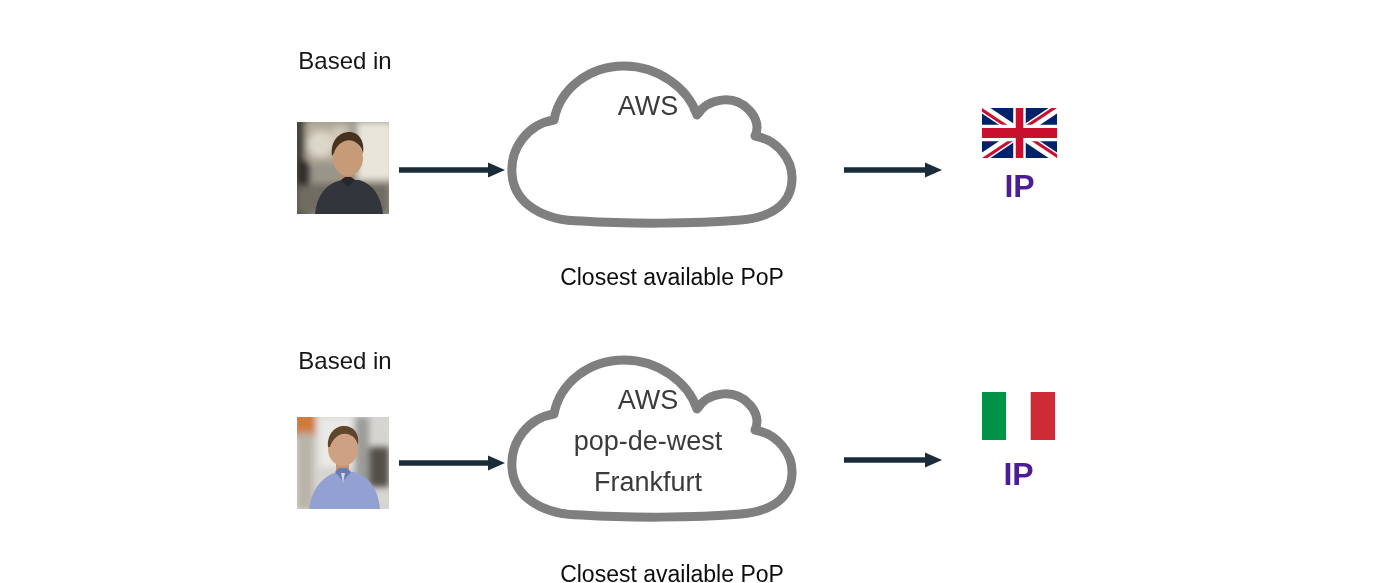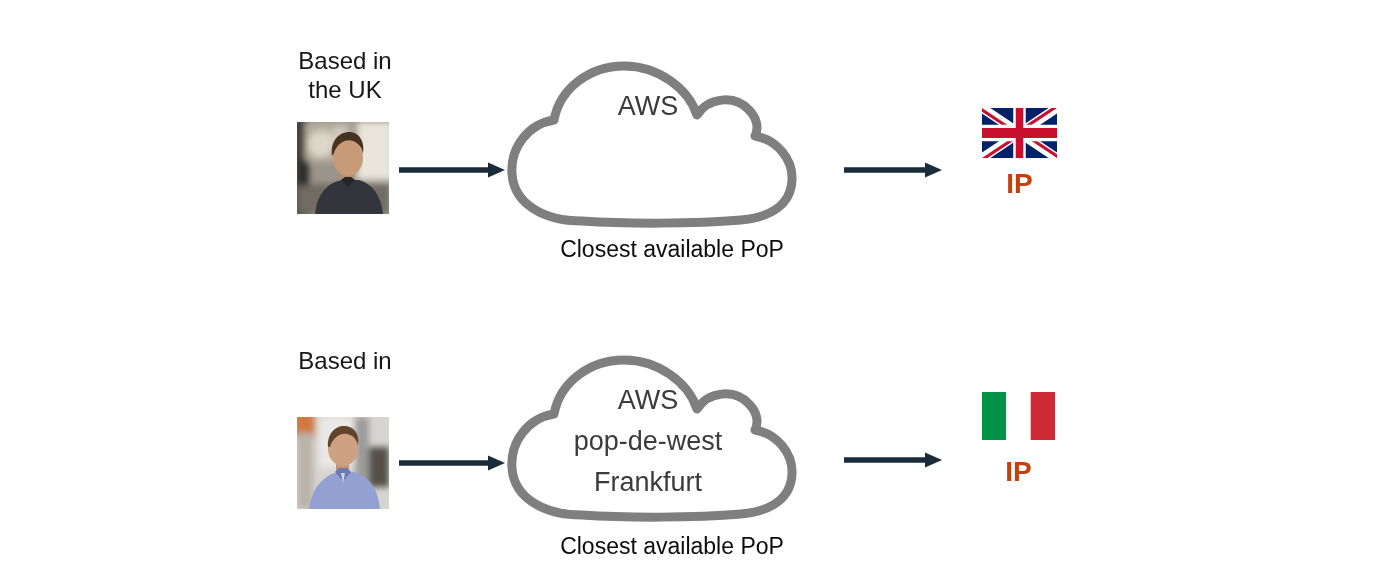--- a/index.html
+++ b/index.html
@@ -44,54 +44,53 @@
   .cloud-path{fill:#ffffff;stroke:var(--cloud_outline,#7F7F7F);stroke-width:9;stroke-linejoin:round;stroke-linecap:round;}
   .cloud-text{
     position:absolute;left:0;top:28px;width:100%;
     text-align:center;font-size:27px;line-height:41px;
     color:var(--cloud_text,#3B3B3B);
   }
 
   
   .pop-caption{
     position:absolute;left:505px;width:334px;text-align:center;
-    font-size:23px;color:#0c0c0c;
+    font-size:23px;color:#0c0c0c;margin-top:28px;
   }
   .pop-caption.r1{top:236px;}
   .pop-caption.r2{top:533px;}
 
   
   .flag{position:absolute;left:982px;}
   .flag svg{display:block;width:100%;height:100%;}
   .flag.uk{top:108px;width:75px;height:50px;}
   .flag.it{top:392px;width:73px;height:48px;}
   .fill-uk-navy{fill:var(--uk_navy,#012169);}
   .stroke-white{stroke:#ffffff;}
   .stroke-uk-red{stroke:var(--uk_red,#C8102E);}
   .fill-it-green{fill:var(--italy_green,#009246);}
   .fill-it-white{fill:#ffffff;}
   .fill-it-red{fill:var(--italy_red,#CE2B37);}
 
   
   .ip-label{
-    position:absolute;text-align:center;font-size:28px;font-weight:700;color:#c2410c;
+    position:absolute;text-align:center;font-size:32px;font-weight:700;color:#4c1d95;
   }
   .ip-label.r1{left:982px;width:75px;top:168px;}
   .ip-label.r2{left:982px;width:73px;top:456px;}
 </style>
 </head>
 <body>
 
 <div class="canvas">
 
   <section class="layer">
 
     <div class="person-label r1">
       <div>Based in</div>
-      <div>the UK</div>
     </div>
 
     <div class="photo r1" aria-label="man in dark polo shirt">
       <svg viewBox="0 0 92 92">
         <defs>
             <filter id="blurA" x="-20%" y="-20%" width="140%" height="140%">
               <feGaussianBlur stdDeviation="3.2"></feGaussianBlur>
             </filter>
           </defs>
         <rect width="92" height="92" fill="#9a958a"></rect>

